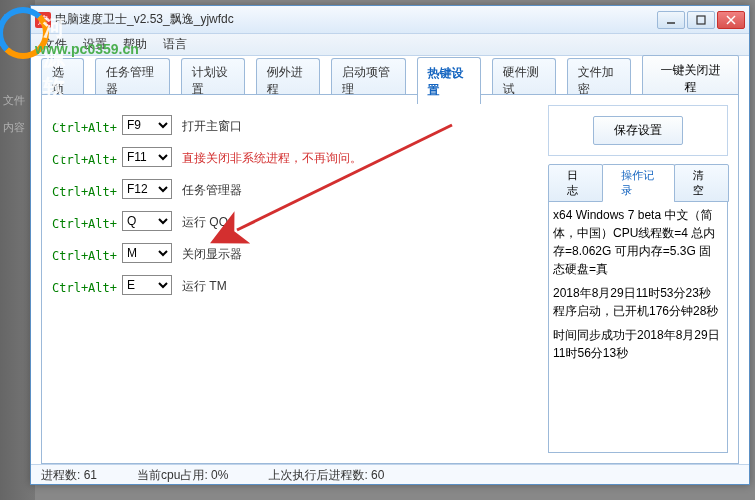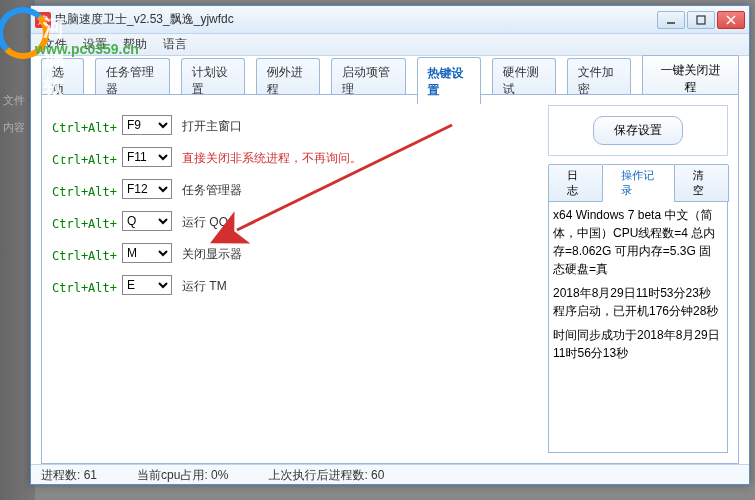--- a/index.html
+++ b/index.html
@@ -29,21 +29,21 @@
 .tabbody{border:1px solid #9cb9d9;height:calc(100% - 30px);display:flex;padding:10px;gap:10px;position:relative;background:#fff}
 .left{flex:1;position:relative}
 .row{display:flex;align-items:flex-end;height:30px;margin-bottom:2px}
 .row .lbl{width:70px;color:#008000;font-family:Consolas,monospace}
 .row select{width:50px;height:20px;border:1px solid #888;background:#fff;margin-right:10px;font-family:inherit}
 .row .desc{color:#333}
 .row .desc.red{color:#d32f2f}
 .arrow{position:absolute;top:10px;left:150px;pointer-events:none}
 .right{width:180px;display:flex;flex-direction:column}
 .savebox{border:1px solid #c0d4eb;padding:10px;text-align:center;margin-bottom:8px}
-.savebtn{border:1px solid #9cb9d9;padding:5px 20px;background:linear-gradient(#fdfefe,#e8f1fa);cursor:pointer;border-radius:10px}
+.savebtn{border:1px solid #9cb9d9;padding:5px 20px;background:linear-gradient(#fdfefe,#e8f1fa);cursor:pointer;border-radius:2px}
 .logtabs{display:flex;gap:0;margin-bottom:-1px;z-index:2;position:relative}
 .logtab{border:1px solid #9cb9d9;padding:3px 18px;background:linear-gradient(#f5faff,#e3eef9);cursor:pointer;font-size:11px;border-radius:2px 2px 0 0;margin-right:-1px}
 .logtab.active{background:#fff;color:#1565c0;border-bottom-color:#fff}
 .logbox{flex:1;border:1px solid #9cb9d9;padding:4px;font-size:11px;line-height:1.5;overflow:auto;background:#fff;font-family:SimSun,monospace}
 .logbox p{margin-bottom:6px;word-break:break-all}
 .statusbar{height:20px;border-top:1px solid #c0d4eb;display:flex;align-items:flex-end;padding:0 10px;gap:40px;background:#f5f9fe;font-size:12px;color:#333}
 </style>
 </head>
 <body>
 

